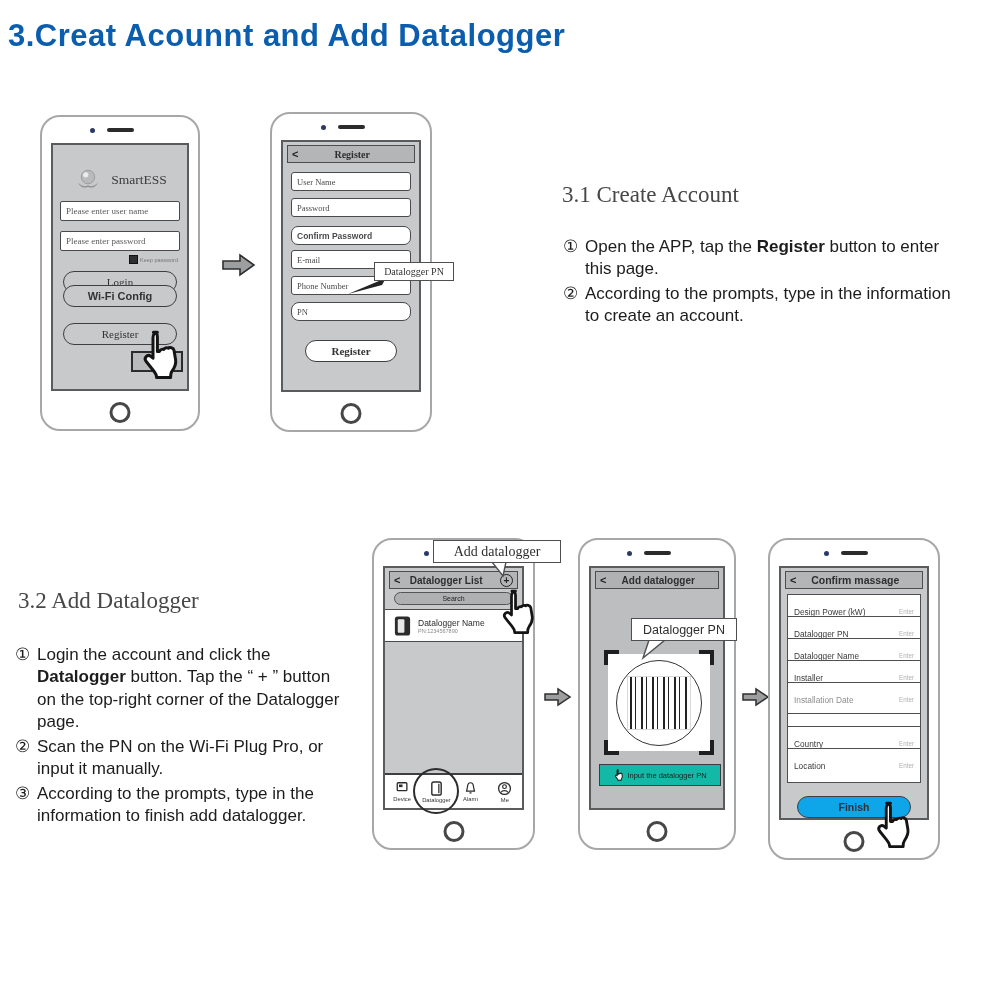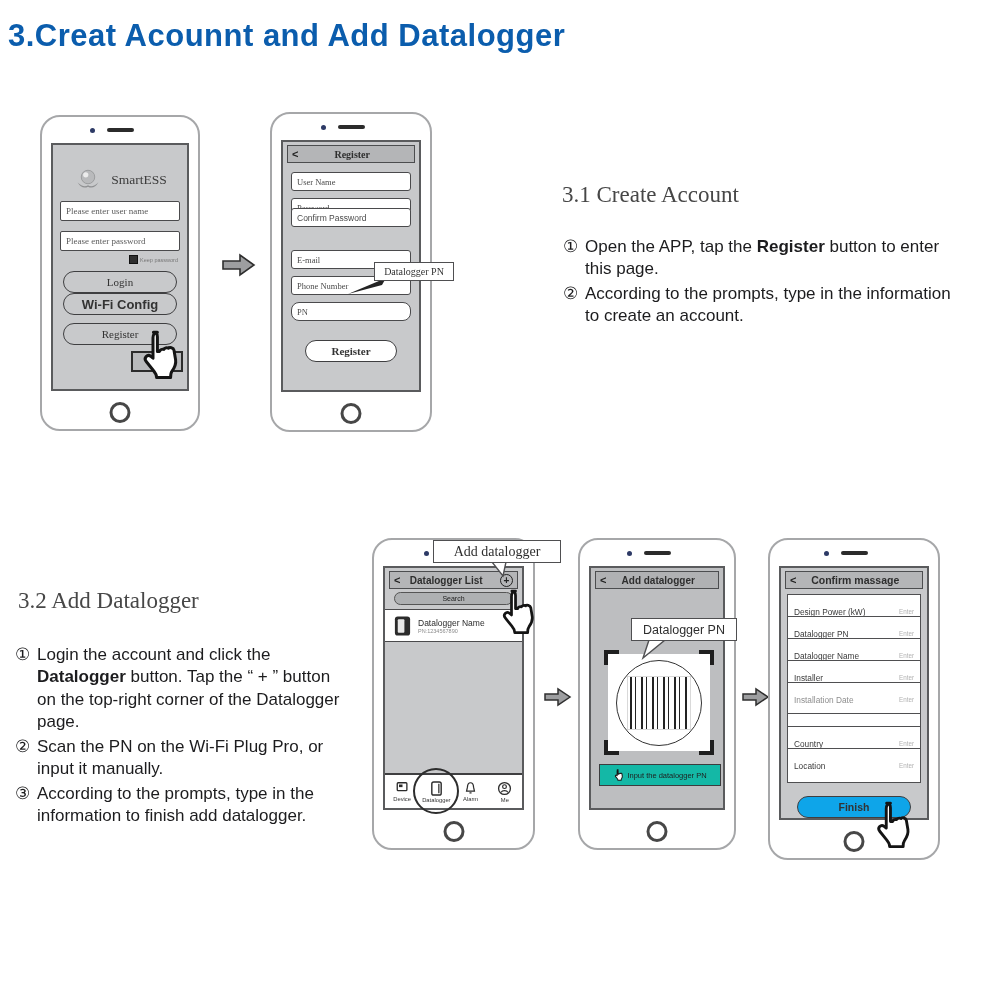--- a/index.html
+++ b/index.html
@@ -107,21 +107,21 @@
         </svg>
         <span style="font-family:'Liberation Serif',serif;font-size:13.5px;color:#3c3c3c;">SmartESS</span>
       </div>
       <div class="input" style="top:56px;">Please enter user name</div>
       <div class="input" style="top:86px;">Please enter password</div>
       <div class="abs" style="top:110px;right:9px;display:flex;align-items:center;gap:2px;">
         <span style="width:7px;height:7px;background:#2f2f2f;border:1px solid #111;display:inline-block;"></span>
         <span style="font-size:5.5px;color:#777;">Keep password</span>
       </div>
       <div class="pill" style="top:126px;font-family:'Liberation Serif',serif;">Login</div>
-      <div class="pill" style="top:148px;font-weight:bold;font-size:13px;">Wi-Fi Config</div>
+      <div class="pill" style="top:140px;font-weight:bold;font-size:11px;">Wi-Fi Config</div>
       <div class="pill" style="top:178px;font-family:'Liberation Serif',serif;">Register</div>
       <div class="abs" style="left:78px;top:206px;width:48px;height:17px;background:#b9babc;border:2.5px solid #2c2c2c;"></div>
       <svg class="hand" style="left:82px;top:184px;" width="48" height="52" viewBox="0 0 24 26">
         <path d="M9.2 1.6 c1.3 0 2 .9 2 2.4 l0 7.2 1.1 0 c.3-.9 1.3-1.3 2.1-1 .4-.7 1.5-1 2.3-.6 .5-.6 2.5-.4 2.8 1 l.8 4.8 c.4 2.6-.7 4.2-1.8 5.7 -.7.9-.7 1.8-.7 3.2 l-7 0 c0-1.5-.6-2.4-1.7-3.7 l-3.4-4.2 c-1.7-2 .6-4 2.2-2.7 l1.1.9 0-10.2 c0-1.3.6-2.8 2.2-2.8 Z" fill="#ffffff" stroke="#141414" stroke-width="1.5" stroke-linejoin="round"></path>
       </svg>
     </div>
     <div class="home"></div>
   </div>
 
   <svg class="arrow" style="left:221px;top:252px;" width="36" height="26" viewBox="0 0 36 26">
@@ -131,21 +131,21 @@
   <div class="phone" style="left:270px;top:112px;width:162px;height:320px;">
     <span class="cam"></span>
     <span class="spk"></span>
     <div class="screen">
       <div class="hdrbar">
         <span class="back">&lt;</span>
         <span class="htitle" style="font-family:'Liberation Serif',serif;">Register</span>
       </div>
       <div class="field" style="top:30px;">User Name</div>
       <div class="field" style="top:56px;">Password</div>
-      <div class="field" style="top:66px;font-family:'Liberation Sans',sans-serif;font-weight:normal;">Confirm Password</div>
+      <div class="field" style="top:84px;font-family:'Liberation Sans',sans-serif;font-weight:bold;border-radius:7px;">Confirm Password</div>
       <div class="field" style="top:108px;">E-mail</div>
       <div class="field" style="top:134px;">Phone Number</div>
       <div class="field" style="top:160px;border-radius:8px;">PN</div>
       <div class="pill" style="top:198px;left:22px;right:22px;background:#fff;font-family:'Liberation Serif',serif;font-weight:bold;">Register</div>
     </div>
     <div class="home"></div>
   </div>
 
   <div class="callout" style="left:374px;top:262px;width:80px;height:19px;font-family:'Liberation Serif',serif;font-size:10px;color:#333;">Datalogger PN</div>
   <svg class="tailsvg" style="left:348px;top:277px;" width="40" height="20" viewBox="0 0 40 20">

